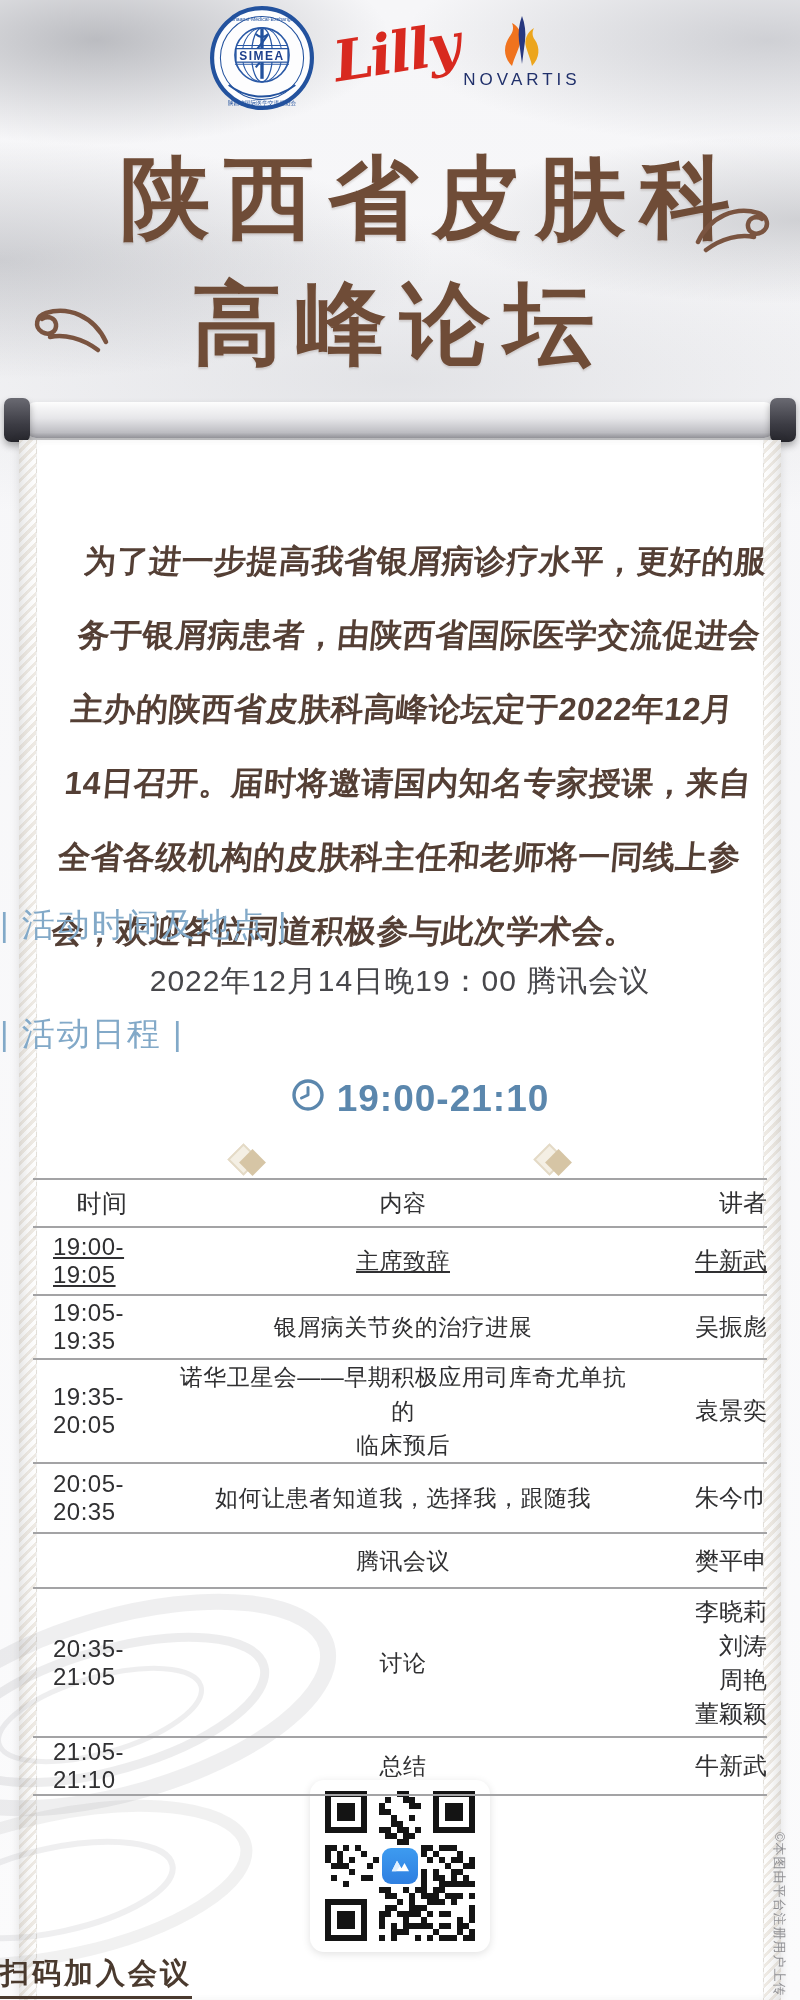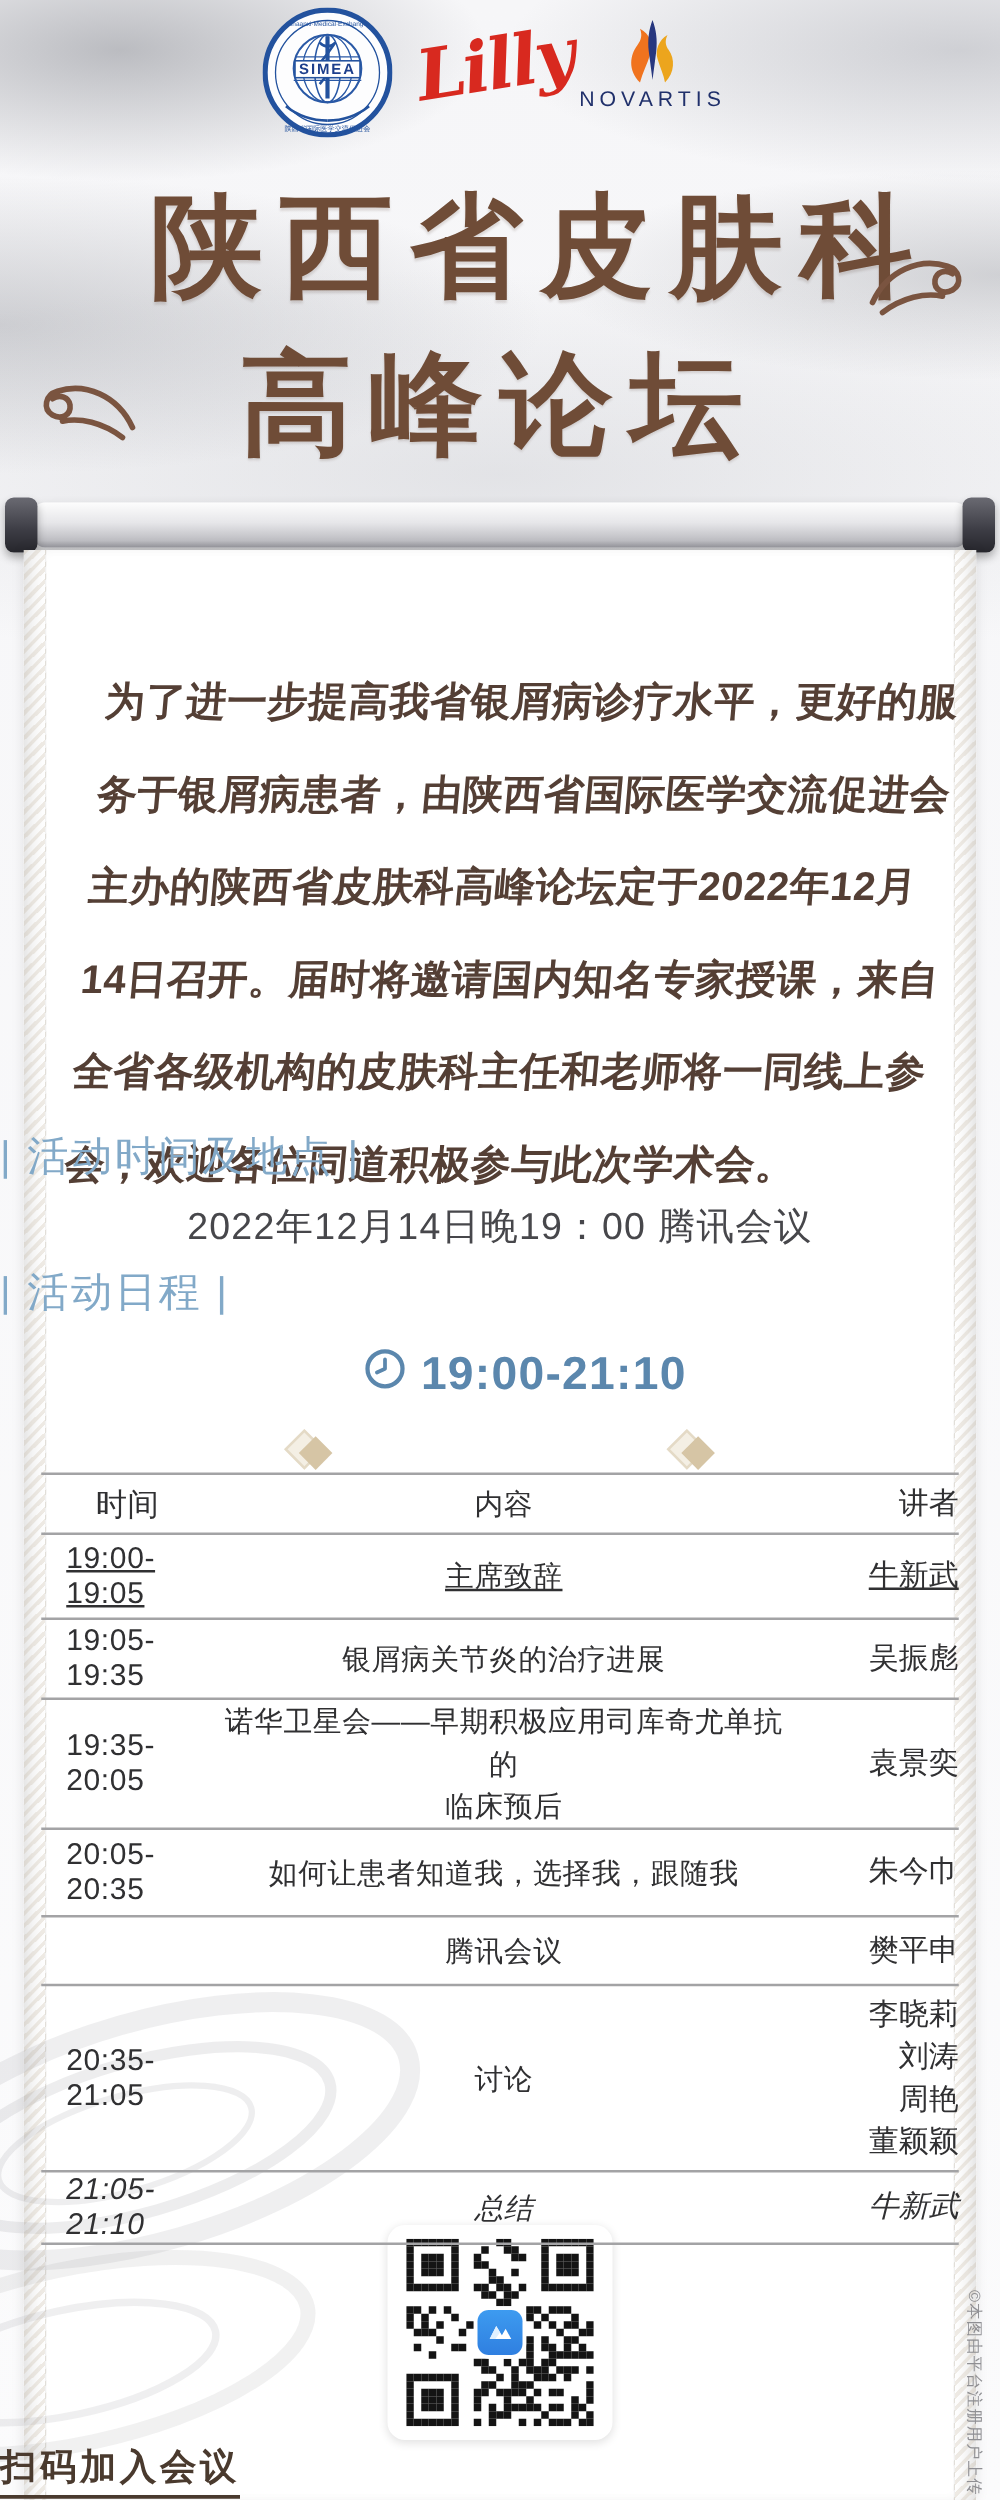--- a/index.html
+++ b/index.html
@@ -63,21 +63,21 @@
   
   .table{left:33px;top:1178px;width:734px;border-bottom:2px solid #a3a3a5;z-index:4;}
   .t-row{display:grid;grid-template-columns:138px 1fr 132px;align-items:center;
     border-top:2px solid #a3a3a5;color:#303032;}
   .c-time{padding-left:20px;font-size:24px;letter-spacing:.5px;}
   .c-content{text-align:center;font-size:23px;white-space:pre-line;line-height:34px;letter-spacing:.5px;}
   .c-speaker{text-align:right;font-size:24px;white-space:pre-line;line-height:34px;}
   .t-head .c-time{padding-left:0;text-align:center;font-size:25px;}
   .t-head{min-height:46px;}
   .r1{min-height:66px;text-decoration:underline;}.r2{min-height:62px;}.r3{min-height:92px;}.r4{min-height:68px;}
-  .r5{min-height:53px;}.r6{min-height:147px;}.r7{min-height:53px;font-style:italic;}
+  .r5{min-height:53px;}.r6{min-height:147px;}.r7{min-height:53px;}
   
   .qr-card{left:310px;top:1780px;width:180px;height:172px;background:#fff;border-radius:14px;
     box-shadow:0 2px 8px rgba(0,0,0,.12);display:flex;align-items:center;justify-content:center;}
   .qr-wrap{position:relative;width:150px;height:150px;}
   .qr-logo{position:absolute;left:57px;top:57px;width:36px;height:36px;border-radius:9px;
     background:linear-gradient(#3d9bf0,#2f7fe0);display:flex;align-items:center;justify-content:center;
     box-shadow:0 0 0 3px #fff;}
   .qr-label{left:0;top:1954px;width:800px;text-decoration:underline;}
   .qr-label span{display:inline-block;font-size:29px;font-weight:bold;color:#4a3a2e;letter-spacing:3px;
     border-bottom:3px solid #4a3a2e;padding-bottom:2px;}

